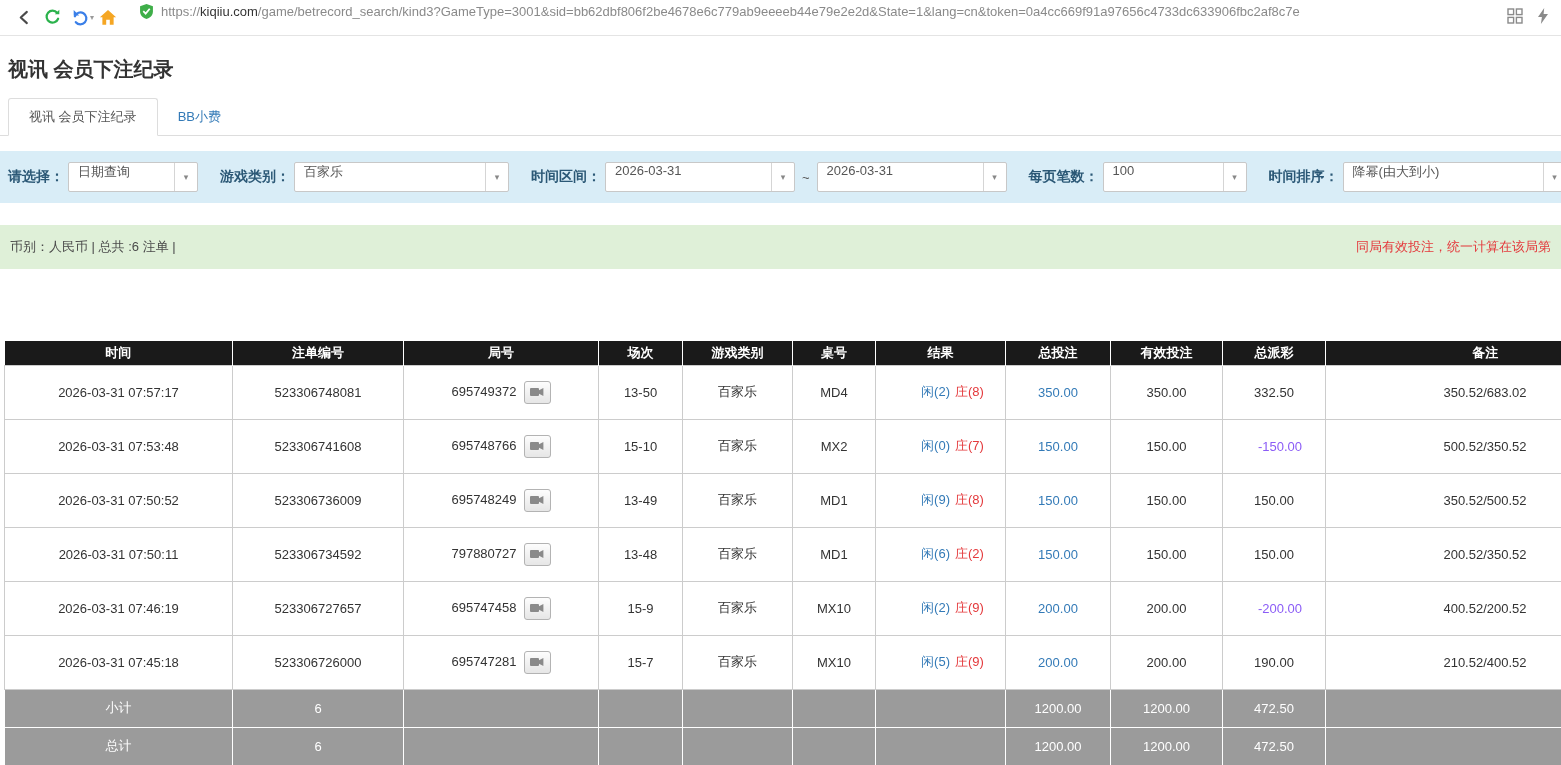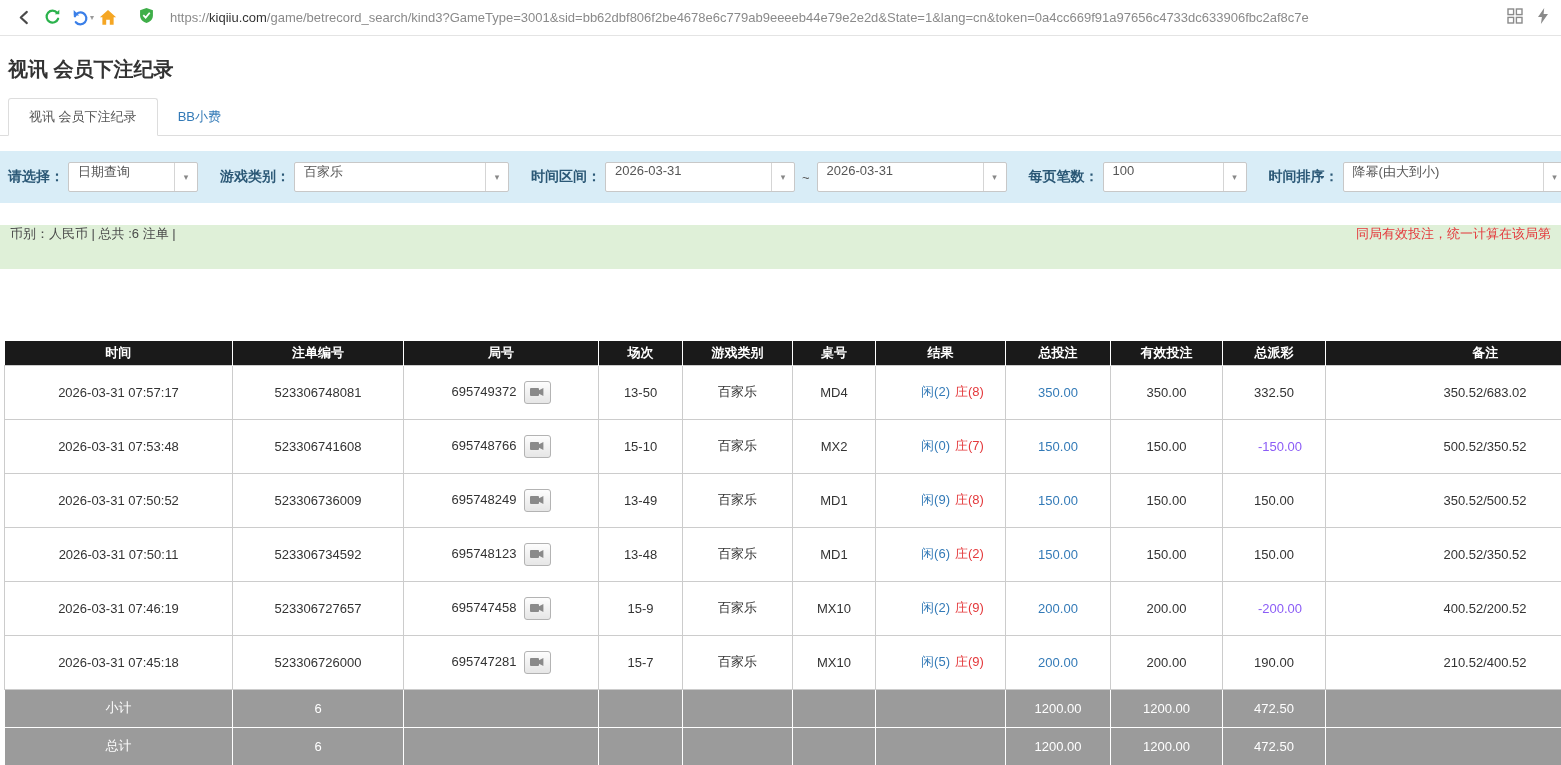--- a/index.html
+++ b/index.html
@@ -5,21 +5,21 @@
   * { margin:0; padding:0; box-sizing:border-box; }
   html,body { width:1561px; height:765px; overflow:hidden; background:#fff;
     font-family:"Liberation Sans","DejaVu Sans",sans-serif; }
 
   
   .browser { height:36px; display:flex; align-items:center; padding:0 10px;
     border-bottom:1px solid #e4e4e4; background:#fff; }
   .nav-btn { width:28px; height:28px; display:flex; align-items:center;
     justify-content:center; cursor:pointer; flex:0 0 auto; }
   .mini-caret { font-size:8px; color:#9a9a9a; margin-left:-4px; cursor:pointer; }
-  .url-bar { flex:1 1 auto; height:28px; display:flex; align-items:center; gap:17px;
+  .url-bar { flex:1 1 auto; height:28px; display:flex; align-items:flex-start; gap:8px;
     margin:0 10px; padding:0 8px; overflow:hidden; white-space:nowrap; }
   .url-text { font-size:13px; color:#8a8a8a; overflow:hidden; white-space:nowrap; }
   .url-domain { color:#333; }
   .right-icons { display:flex; align-items:center; gap:14px; flex:0 0 auto; padding-right:2px; }
 
   
   .page-title { font-size:20px; font-weight:bold; color:#333; padding:20px 0 0 8px; }
   .tabs { display:flex; align-items:flex-end; padding-left:8px; margin-top:15px;
     border-bottom:1px solid #ddd; }
   .tab { padding:9px 20px; font-size:13px; cursor:pointer; position:relative; }
@@ -40,21 +40,21 @@
     display:flex; align-items:center; justify-content:center; color:#888;
     font-size:9px; }
   .tilde { font-size:13px; color:#555; margin:0 7px; }
   .search-btn { margin-left:30px; height:32px; width:72px; background:#35ad9f;
     color:#fff; border:1px solid #2d9b8e; font-size:14px; font-weight:bold;
     border-radius:2px; cursor:pointer; flex:0 0 auto;
     font-family:"Liberation Sans","DejaVu Sans",sans-serif; }
 
   
   .info-bar { margin-top:22px; background:#dff0d8; height:44px; display:flex;
-    justify-content:space-between; padding:0 10px;
+    align-items:center; justify-content:space-between; padding:0 10px;
     font-size:13px; overflow:hidden; }
   .info-left { color:#4a4a4a; flex:0 0 auto; }
   .info-right { color:#e4393c; white-space:nowrap; flex:0 0 auto; margin-left:20px; }
 
   
   .table-wrap { margin-top:72px; padding-left:4px; overflow:hidden; width:1561px; }
   table { border-collapse:collapse; table-layout:fixed; width:1640px; font-size:13px; }
   thead th { background:#1a1a1a; color:#fff; font-weight:bold; height:24px;
     border-right:1px solid #fff; text-align:center; }
   thead th:last-child { border-right:none; }
@@ -272,21 +272,21 @@
     <td class="blue">150.00</td>
     <td>150.00</td>
     <td class="payout">150.00</td>
     <td>350.52/500.52</td>
   </tr>
 
   <tr>
     <td>2026-03-31 07:50:11</td>
     <td>523306734592</td>
     <td>
-      <span>695748123</span><button class="cam-btn">
+      <span>797880727</span><button class="cam-btn">
               <span><svg width="14" height="10" viewBox="0 0 14 10">
                   <rect x="0" y="1" width="9" height="8" rx="1" fill="#8a8a8a"></rect>
                   <path d="M9 3.2 L13.4 1 L13.4 9 L9 6.8 Z" fill="#8a8a8a"></path>
                 </svg></span>
             </button>
     </td>
     <td>13-48</td>
     <td>百家乐</td>
     <td>MD1</td>
     <td>

